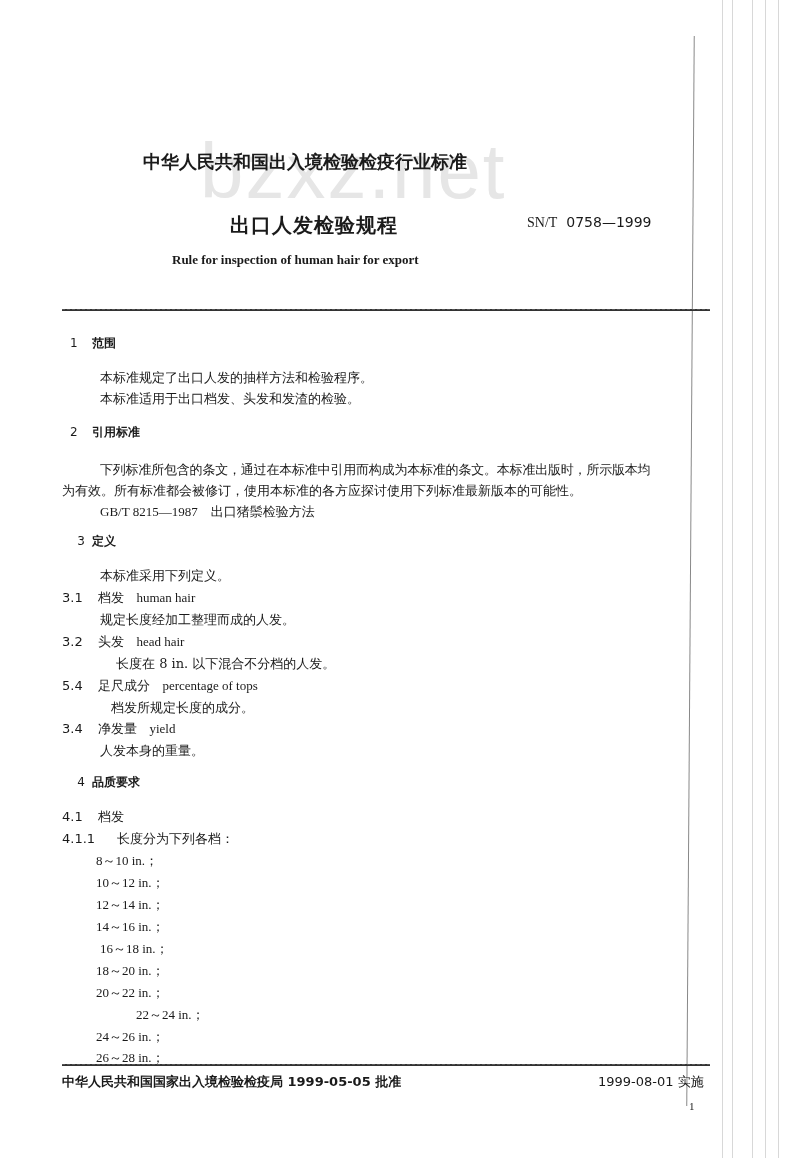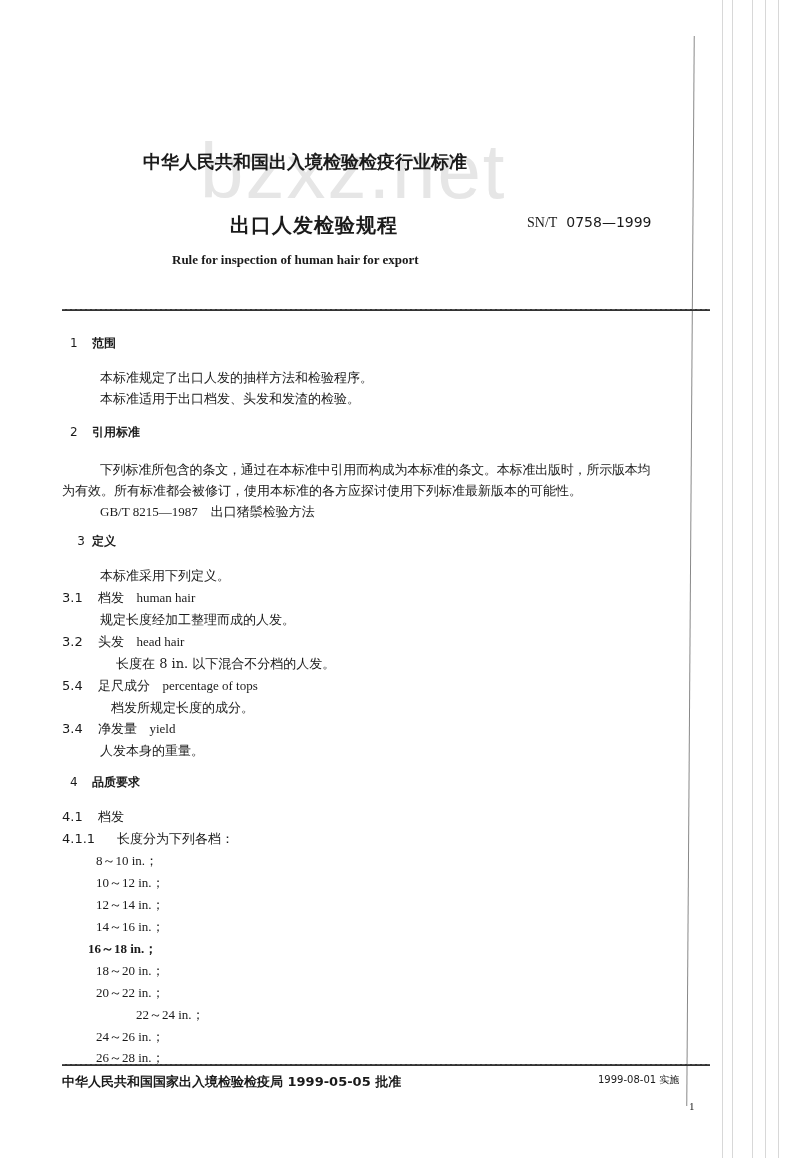--- a/index.html
+++ b/index.html
@@ -24,21 +24,21 @@
     .hdr-en { left:172px; top:252px; font-size:13px; font-weight:bold; font-family:"Liberation Serif",serif; }
     .rule { position:absolute; height:1px; background:#333; border-top:1px dashed #555; }
     .sec { font-size:12px; font-weight:bold; }
     .sec .num { font-weight:normal; display:inline-block; width:22px; }
     .p { font-size:13px; }
     .li { font-size:13px; font-family:"Liberation Serif",serif; }
     .sub-num { display:inline-block; width:36px; }
     .vline { position:absolute; width:1px; background:#888; }
     .scan { position:absolute; width:1px; background:#c8c8c8; opacity:0.7; }
     .footer-left { left:62px; top:1073px; font-size:13px; font-weight:bold; }
-    .footer-right { left:598px; top:1073px; font-size:10px; }
+    .footer-right { left:598px; top:1073px; font-size:13px; }
     .pageno { left:689px; top:1100px; font-size:11px; font-family:"Liberation Serif",serif; }
   </style>
 </head>
 <body>
 
 <div class="vline" style="left:690px;top:36px;height:1070px;transform:rotate(0.4deg);"></div>
 <div class="scan" style="left:722px;top:0;height:1158px;"></div>
 <div class="scan" style="left:732px;top:0;height:1158px;"></div>
 <div class="scan" style="left:752px;top:0;height:1158px;"></div>
 <div class="scan" style="left:765px;top:0;height:1158px;"></div>
@@ -87,35 +87,35 @@
 <div class="abs p" style="left:62px;top:677px;">
   <span class="sub-num sans">5.4</span><span>足尺成分</span>&nbsp;&nbsp;&nbsp;<span class="serif">percentage of tops</span>
 </div>
 <div class="abs p" style="left:84px;top:699px;margin-left:27px;">档发所规定长度的成分。</div>
 
 <div class="abs p" style="left:62px;top:720px;">
   <span class="sub-num sans">3.4</span><span>净发量</span>&nbsp;&nbsp;&nbsp;<span class="serif">yield</span>
 </div>
 <div class="abs p" style="left:100px;top:742px;">人发本身的重量。</div>
 
-<div class="abs sans sec" style="left:70px;top:774px;">
+<div class="abs sans sec" style="left:70px;top:774px;text-align:center;">
   <span class="num">4</span><span>品质要求</span>
 </div>
 <div class="abs p" style="left:62px;top:808px;">
   <span class="sub-num sans">4.1</span><span>档发</span>
 </div>
 <div class="abs p" style="left:62px;top:830px;">
   <span class="sans" style="display:inline-block;width:55px;">4.1.1</span><span>长度分为下列各档：</span>
 </div>
 
 <div class="abs li" style="left:96px;top:852px;">8～10 in.；</div>
 <div class="abs li" style="left:96px;top:874px;">10～12 in.；</div>
 <div class="abs li" style="left:96px;top:896px;">12～14 in.；</div>
 <div class="abs li" style="left:96px;top:918px;">14～16 in.；</div>
-<div class="abs li" style="left:88px;top:940px;font-weight:bold;">16～18 in.；</div>
+<div class="abs li" style="left:100px;top:940px;">16～18 in.；</div>
 <div class="abs li" style="left:96px;top:962px;">18～20 in.；</div>
 <div class="abs li" style="left:96px;top:984px;">20～22 in.；</div>
 <div class="abs li" style="left:96px;top:1006px;margin-left:40px;">22～24 in.；</div>
 <div class="abs li" style="left:96px;top:1028px;">24～26 in.；</div>
 <div class="abs li" style="left:96px;top:1049px;">26～28 in.；</div>
 
 <div class="rule" style="left:62px;top:1064px;width:648px;"></div>
 
 <div class="abs sans footer-left">中华人民共和国国家出入境检验检疫局 1999-05-05 批准</div>
 <div class="abs sans footer-right">1999-08-01 实施</div>

